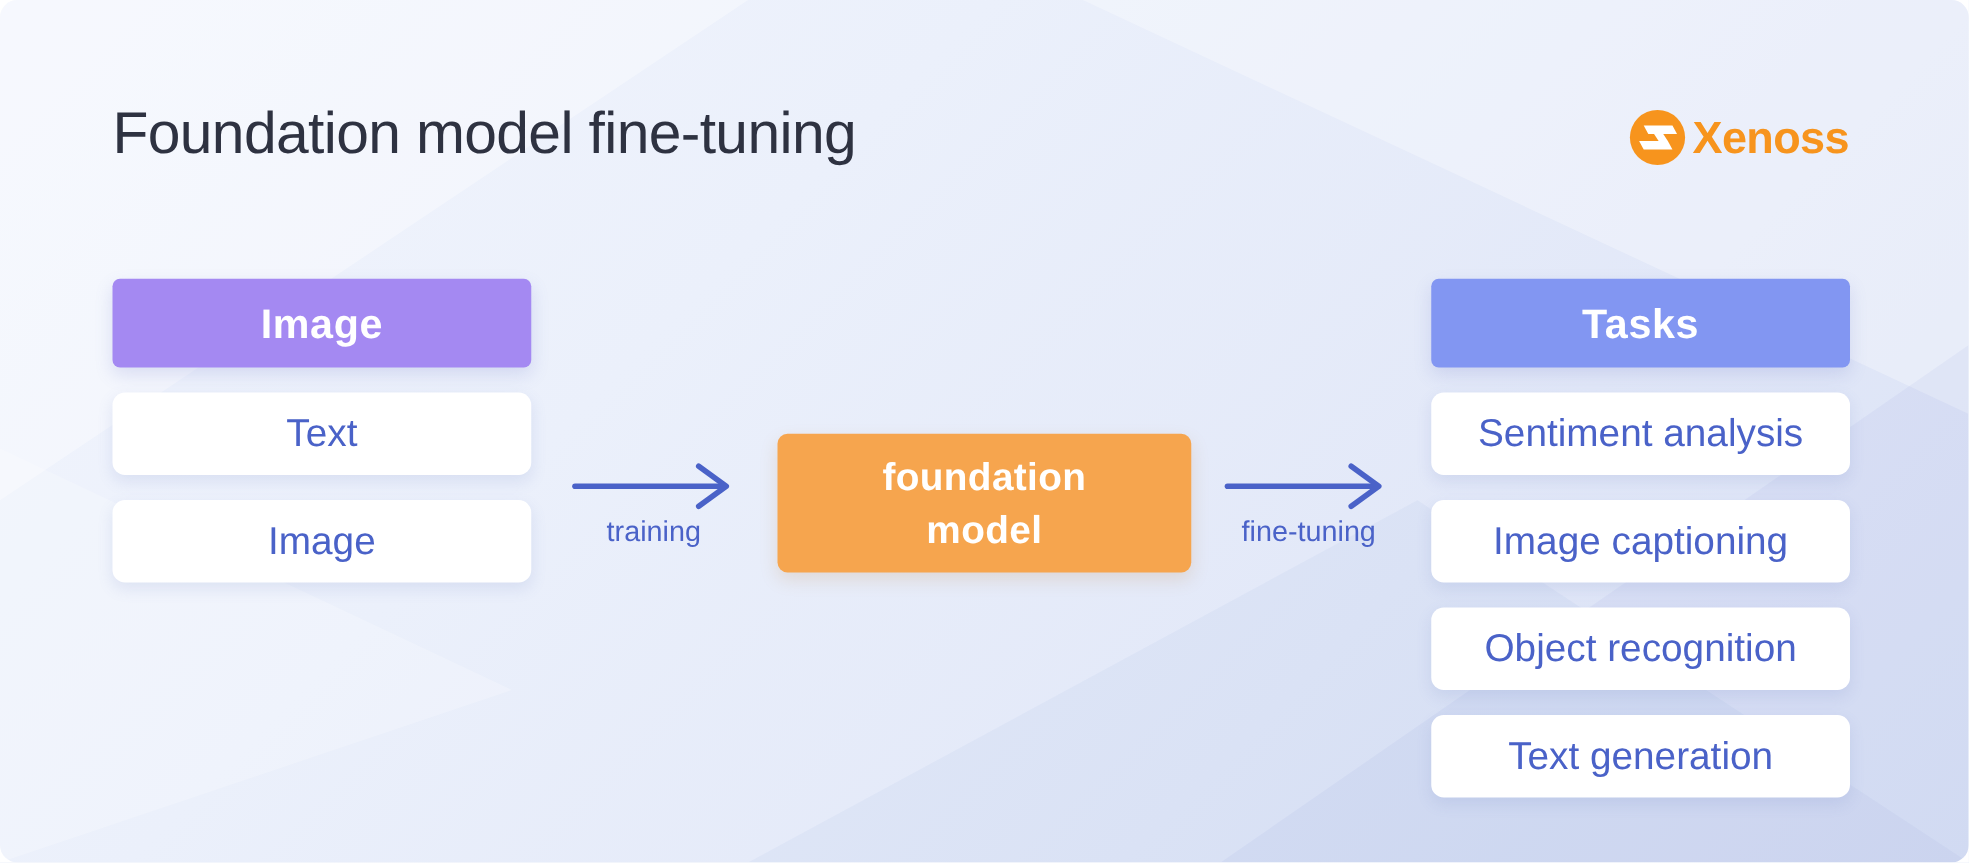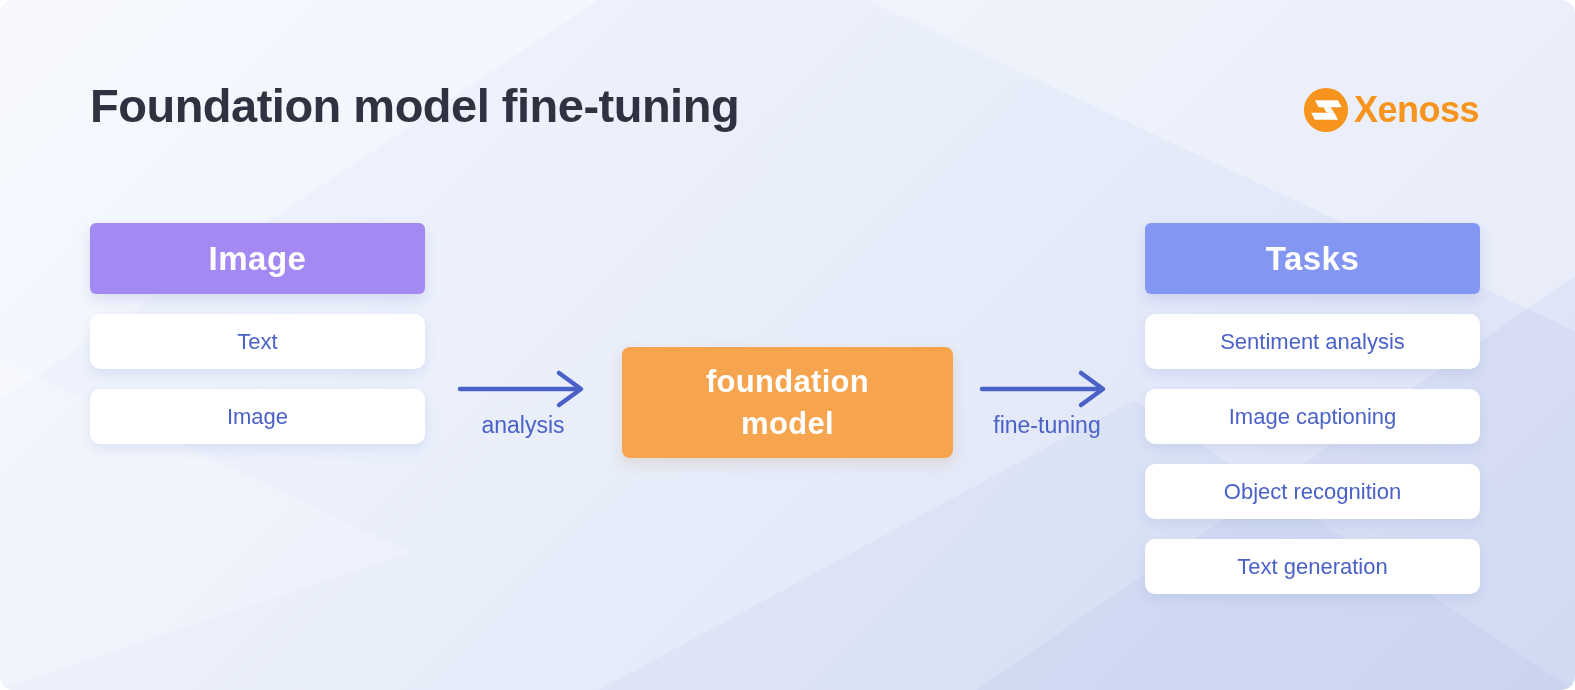--- a/index.html
+++ b/index.html
@@ -22,21 +22,21 @@
   .facet-2 { clip-path: polygon(0 0, 38% 0, 0 58%); background: rgba(255,255,255,0.35); }
   .facet-3 { clip-path: polygon(0 52%, 26% 80%, 0 100%); background: rgba(255,255,255,0.22); }
   .facet-4 { clip-path: polygon(38% 100%, 72% 58%, 100% 100%); background: rgba(110,130,210,0.06); }
   .facet-5 { clip-path: polygon(100% 40%, 100% 100%, 62% 100%); background: rgba(110,130,210,0.07); }
 
   .page-title {
     position: absolute;
     left: 90px;
     top: 78px;
     font-size: 47px;
-    font-weight: 700;
+    font-weight: 400;
     letter-spacing: -0.5px;
     color: #2e3241;
   }
 
   .logo {
     position: absolute;
     left: 1303px;
     top: 87px;
     display: flex;
     align-items: center;
@@ -63,29 +63,29 @@
     color: #ffffff;
     font-size: 33px;
     font-weight: 800;
     letter-spacing: 0.5px;
     box-shadow: 0 6px 14px rgba(100,110,200,0.18);
   }
   .col-header-data  { background: #a489f2; }
   .col-header-tasks { background: #8296f2; }
 
   .col-item {
-    height: 55px;
+    height: 66px;
     margin-top: 20px;
     background: #ffffff;
     border-radius: 10px;
     display: flex;
     align-items: center;
     justify-content: center;
     color: #4a62c8;
-    font-size: 22px;
+    font-size: 31px;
     font-weight: 500;
     box-shadow: 0 5px 12px rgba(100,120,190,0.14);
   }
 
   .center-node {
     position: absolute;
     left: 622px;
     top: 347px;
     width: 331px;
     height: 111px;
@@ -148,21 +148,21 @@
   <div class="column column-data">
     <div class="col-header col-header-data">Image</div>
     <div class="col-item">Text</div>
     <div class="col-item">Image</div>
   </div>
 
   <svg class="arrow-svg arrow-1" viewBox="0 0 150 46" aria-hidden="true">
     <line x1="10" y1="23" x2="126" y2="23" stroke="#4a62c8" stroke-width="4.5" stroke-linecap="round"></line>
     <polyline points="109,7 131,23 109,39" fill="none" stroke="#4a62c8" stroke-width="4.5" stroke-linecap="round" stroke-linejoin="round"></polyline>
   </svg>
-  <div class="arrow-label arrow-label-1">analysis</div>
+  <div class="arrow-label arrow-label-1">training</div>
 
   <div class="center-node">
     <span>foundation model</span>
   </div>
 
   <svg class="arrow-svg arrow-2" viewBox="0 0 150 46" aria-hidden="true">
     <line x1="10" y1="23" x2="126" y2="23" stroke="#4a62c8" stroke-width="4.5" stroke-linecap="round"></line>
     <polyline points="109,7 131,23 109,39" fill="none" stroke="#4a62c8" stroke-width="4.5" stroke-linecap="round" stroke-linejoin="round"></polyline>
   </svg>
   <div class="arrow-label arrow-label-2">fine-tuning</div>

